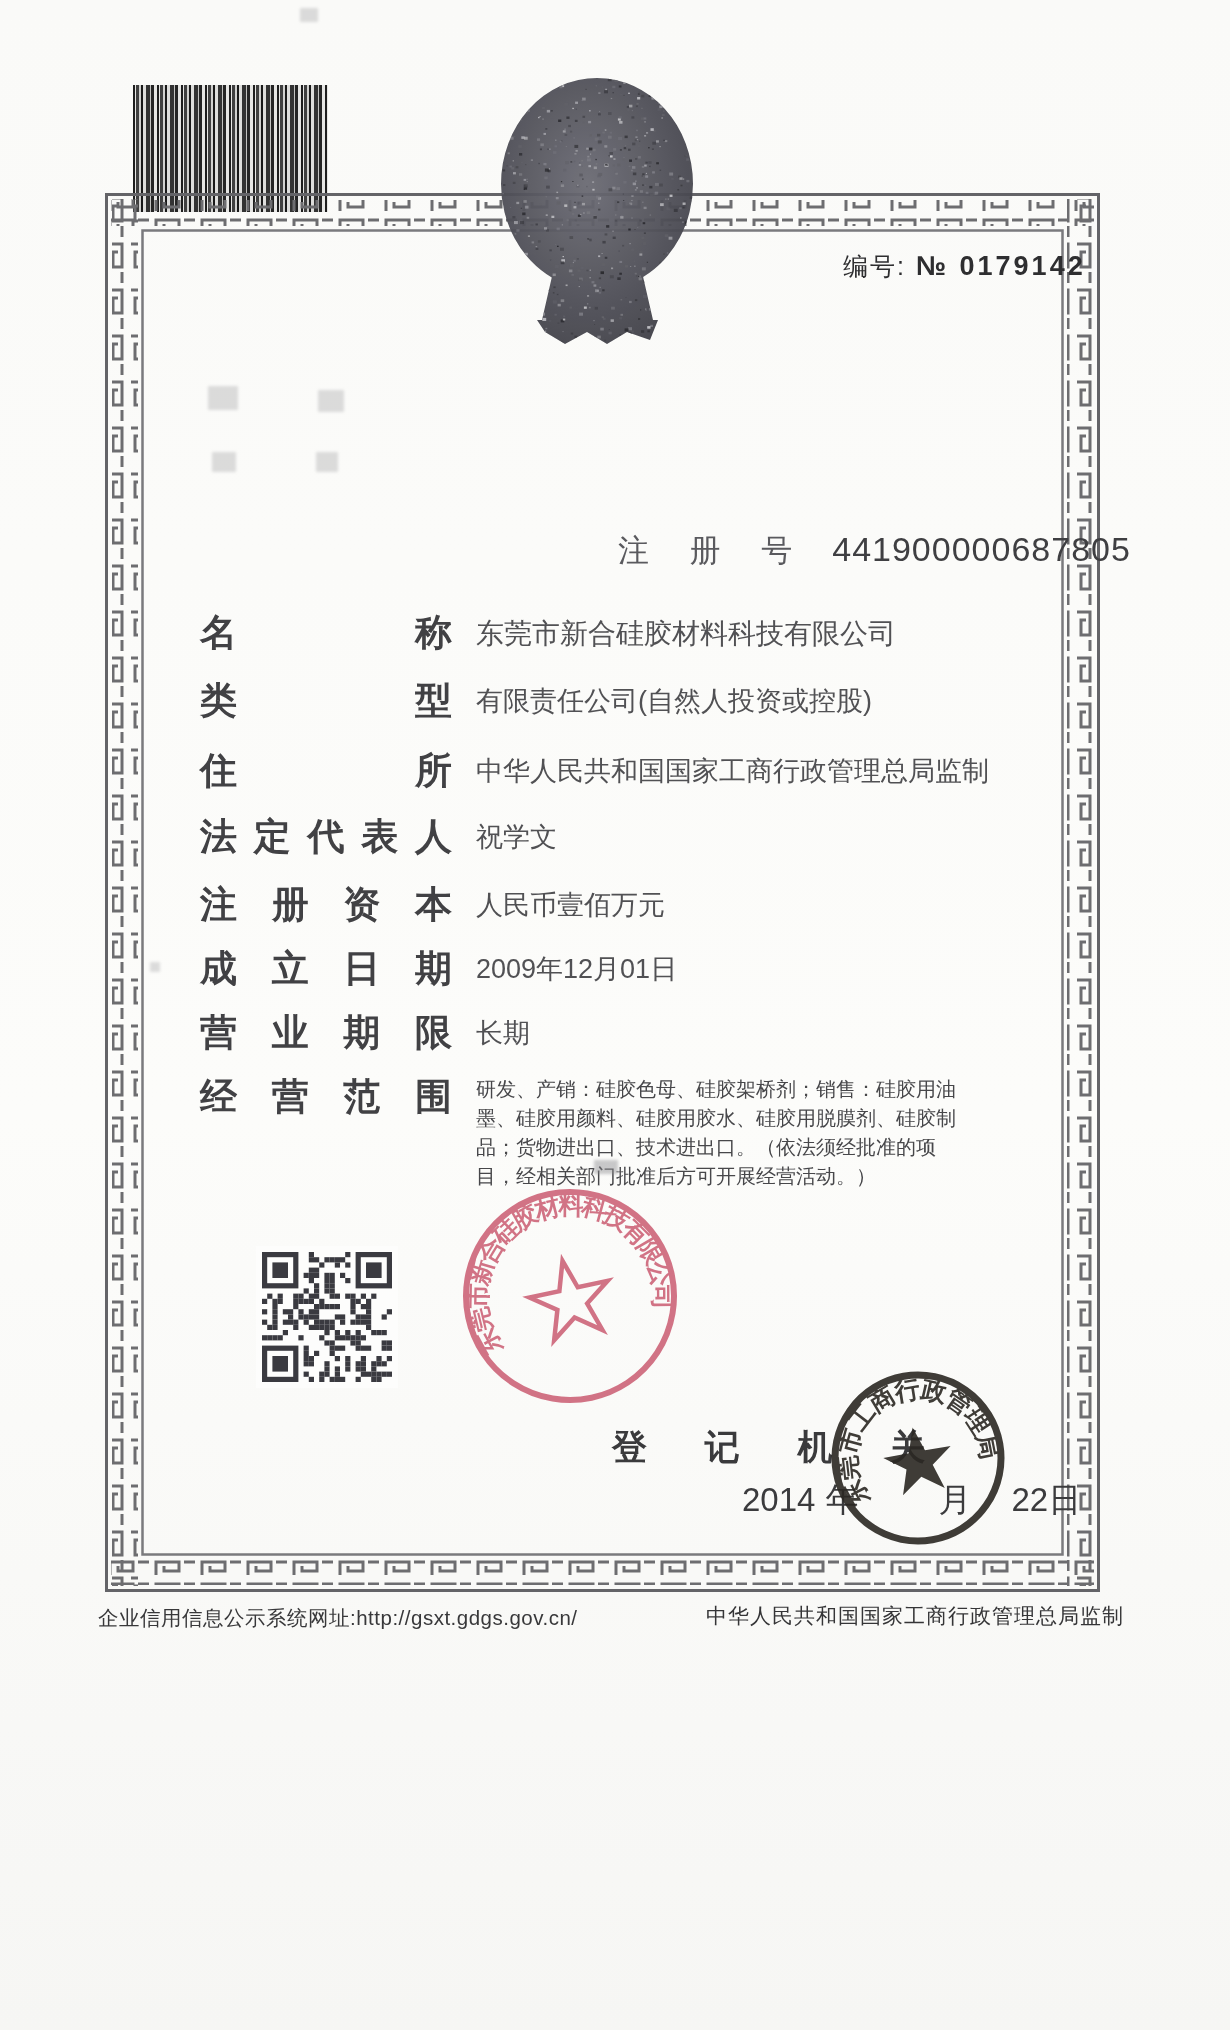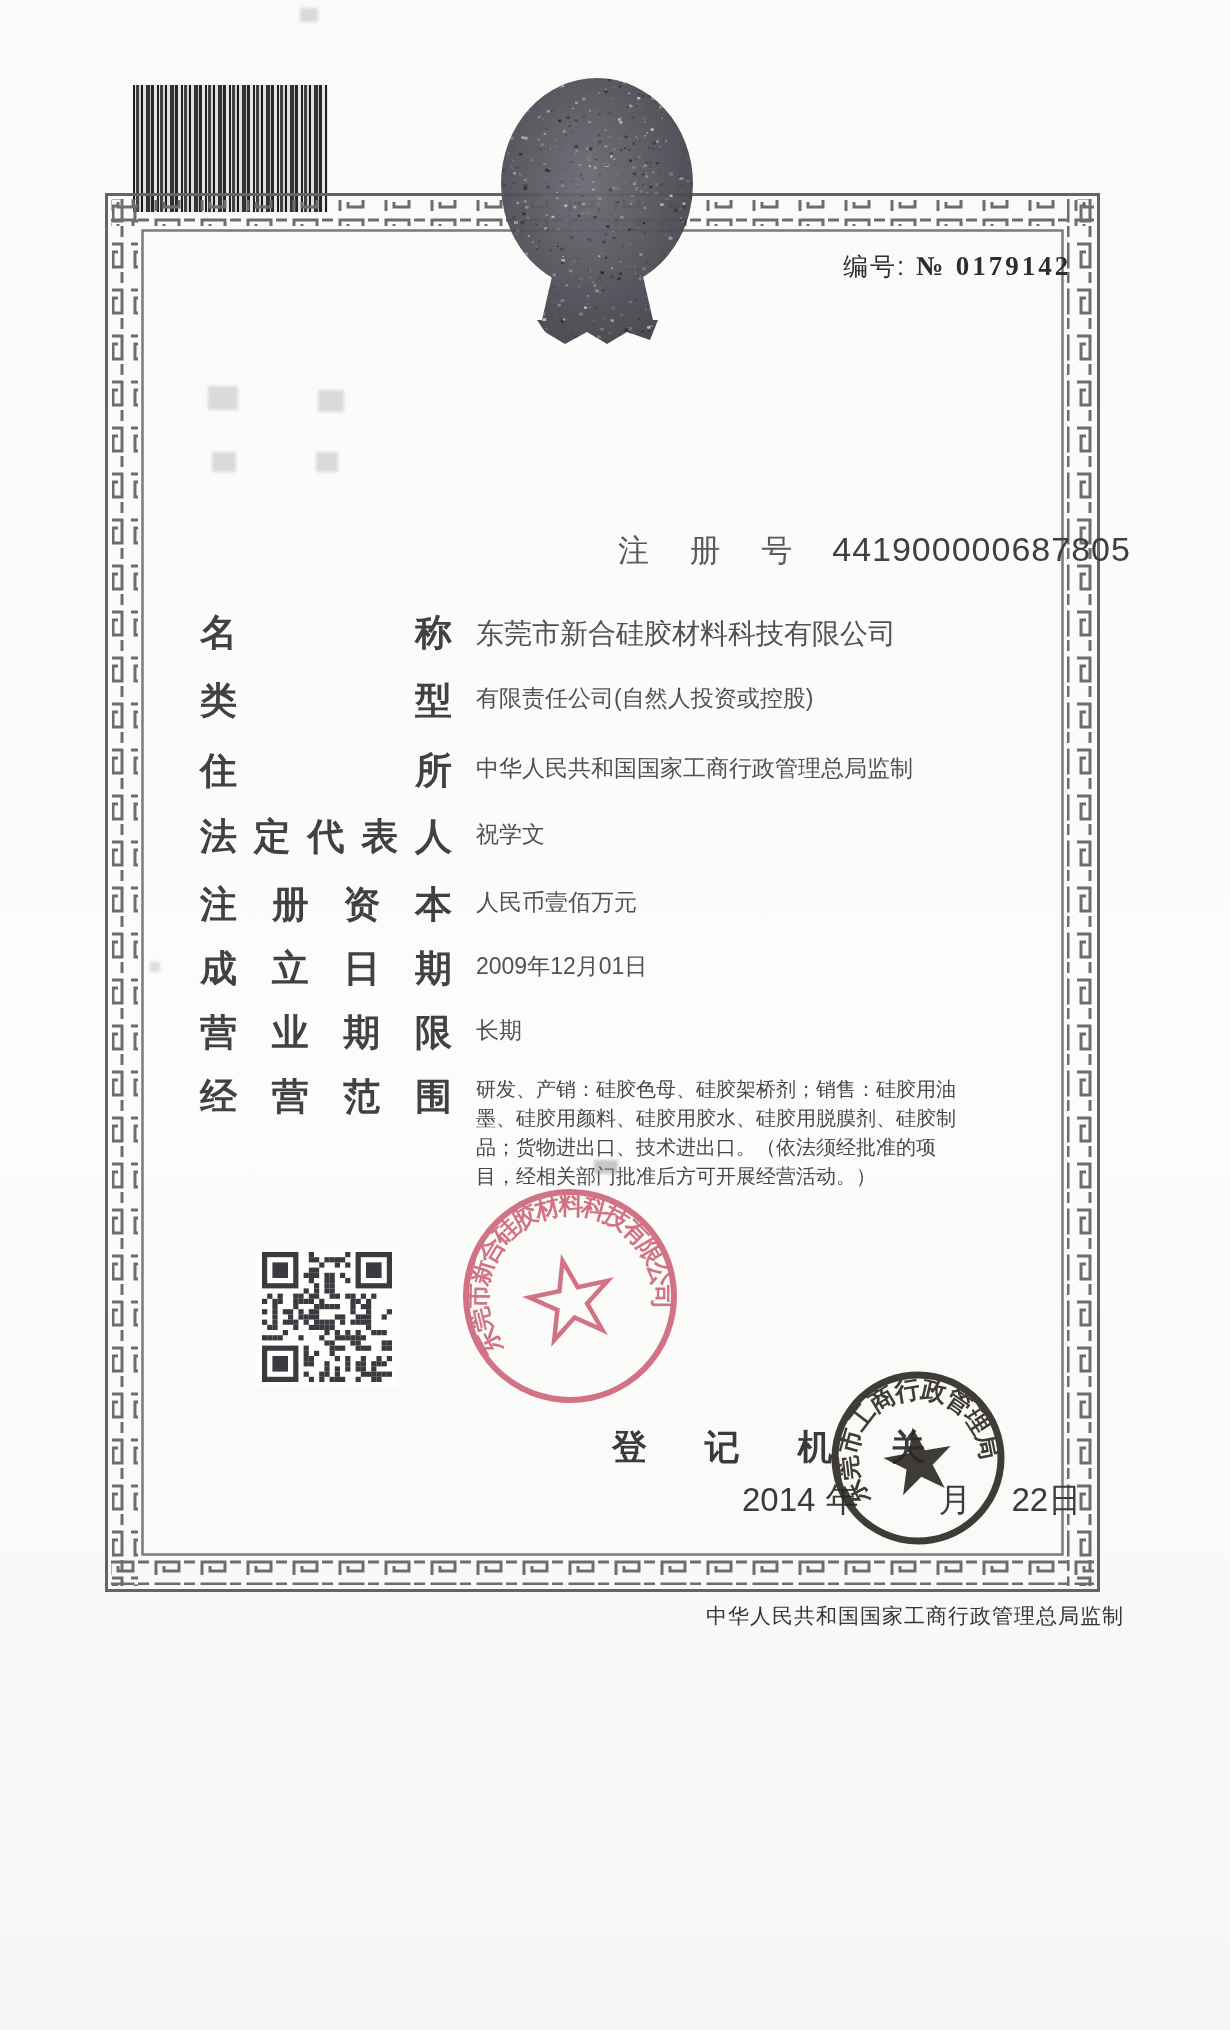--- a/index.html
+++ b/index.html
@@ -21,35 +21,35 @@
   }
   
   #frame{left:105px;top:193px;z-index:1;}
   #emblem{left:495px;top:72px;z-index:3;opacity:.95;}
   #qr{left:256px;top:1246px;z-index:2;}
   #redSeal{left:452px;top:1178px;z-index:5;opacity:.82;}
   #blackSeal{left:823px;top:1363px;z-index:6;opacity:.9;}
   
   .serial{left:843px;top:250px;z-index:2;display:flex;align-items:baseline;gap:10px;color:#2e2e30;}
   .serial .lbl{font-size:25px;letter-spacing:2px;}
-  .serial .val{font-size:27px;font-weight:700;letter-spacing:3px;font-family:Liberation Serif, serif;}
+  .serial .val{font-size:27px;font-weight:700;letter-spacing:3px;font-family:Liberation Sans, sans-serif;}
   
   .title{
     left:292px;top:352px;z-index:2;font-size:138px;font-weight:900;color:#2c2c2e;
     letter-spacing:22px;white-space:nowrap;
     text-shadow:1px 1px 0 #4a4a4a, -1px 0 0 #555;
   }
   
   .regline{left:618px;top:530px;z-index:2;display:flex;align-items:baseline;gap:24px;}
   .regline .lbl{font-size:31px;letter-spacing:16px;color:#5a5a5e;}
   .regline .val{font-size:34px;letter-spacing:1px;color:#3f3f42;text-align:right;}
   
   .frow{position:absolute;left:200px;display:flex;align-items:flex-start;z-index:2;}
   .flabel{width:252px;display:flex;justify-content:space-between;font-size:37px;font-weight:700;color:#414144;flex:none;}
-  .fvalue{margin-left:24px;margin-top:7px;font-size:23px;color:#515154;white-space:nowrap;}
+  .fvalue{margin-left:24px;margin-top:7px;font-size:27px;color:#515154;white-space:nowrap;}
   .fvalue.big{font-size:28px;}
   .fvalue.fblock{white-space:normal;width:492px;font-size:20px;line-height:29px;margin-top:3px;color:#47474a;}
   
   .registrar{left:612px;top:1424px;z-index:2;font-size:35px;font-weight:700;letter-spacing:24px;color:#3a3a3c;white-space:nowrap;}
   .issuedate{left:742px;top:1478px;z-index:2;font-size:33px;color:#3b3b3d;white-space:nowrap;}
   .issuedate .u1{margin-left:10px;}
   .issuedate .u2{margin-left:80px;}
   .issuedate .dd{margin-left:40px;}
   
   .footL{left:98px;top:1604px;z-index:2;font-size:20.5px;letter-spacing:.5px;color:#38383a;}
@@ -1155,20 +1155,21 @@
     <g transform="rotate(-10 95 95)">
       <circle cx="95" cy="95" r="83" fill="none" stroke="#2b2823" stroke-width="7"></circle>
       <polygon id="blackStar" fill="#2b2823" points="95.0,64.0 103.2,88.7 129.2,88.9 108.3,104.3 116.2,129.1 95.0,114.0 73.8,129.1 81.7,104.3 60.8,88.9 86.8,88.7"></polygon>
       <path id="blackArc" fill="none" d="M 41.3 128.0 A 62 62 0 1 1 148.7 128.0"></path>
       <text font-size="25" fill="#2b2823" font-weight="700">
         <textPath href="#blackArc" textLength="238">东莞市工商行政管理局</textPath>
       </text>
     </g>
   </svg>
 
+  <div class="abs footL">企业信用信息公示系统网址:http://gsxt.gdgs.gov.cn/</div>
   <div class="abs footR">中华人民共和国国家工商行政管理总局监制</div>
 
   <div class="smudge" style="left:208px;top:386px;width:30px;height:24px;"></div>
   <div class="smudge" style="left:318px;top:390px;width:26px;height:22px;"></div>
   <div class="smudge" style="left:212px;top:452px;width:24px;height:20px;"></div>
   <div class="smudge" style="left:316px;top:452px;width:22px;height:20px;"></div>
   <div class="smudge" style="left:150px;top:962px;width:10px;height:10px;"></div>
   <div class="smudge" style="left:594px;top:1160px;width:24px;height:14px;opacity:.45;"></div>
   <div class="smudge" style="left:300px;top:8px;width:18px;height:14px;"></div>
 

